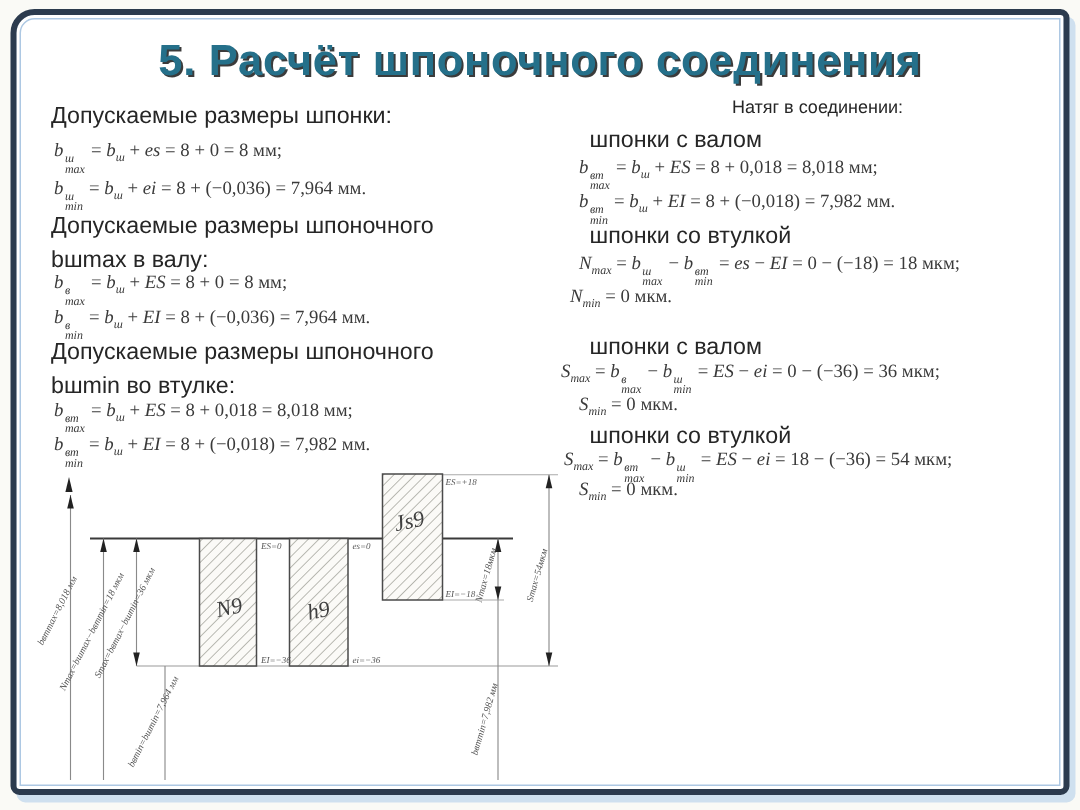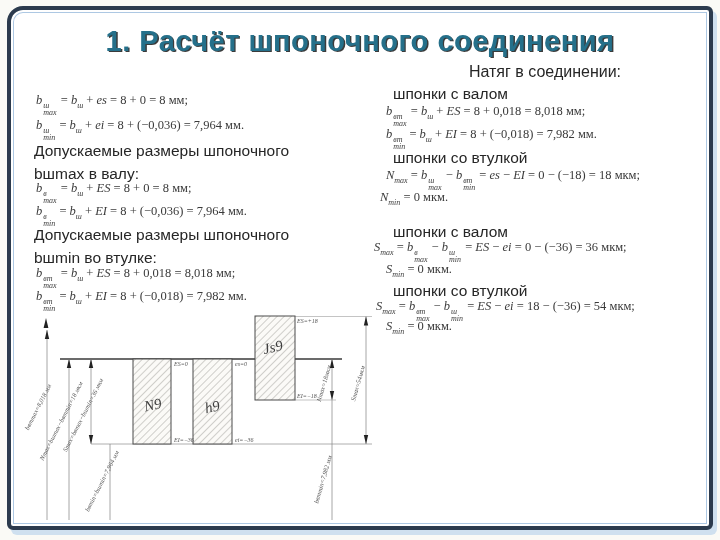--- a/index.html
+++ b/index.html
@@ -6,41 +6,42 @@
   .page{position:relative;width:720px;height:540px;background:#fafaf6;overflow:hidden;
         font-family:"Liberation Sans",sans-serif;}
   .frame{position:absolute;left:7px;top:6px;width:698px;height:516px;background:#ffffff;
          border:4px solid #2c3b4e;border-radius:16px 6px 6px 6px;
          box-shadow:4px 5px 0 0 #cfe0ef, inset 0 0 0 2px #ffffff, inset 0 0 0 3px #adc8e3;}
   .layer{position:absolute;left:0;top:0;width:720px;height:540px;z-index:2;}
   .title{position:absolute;left:0;top:25px;width:720px;text-align:center;
          font-size:29px;font-weight:bold;color:#25708a;letter-spacing:.5px;
          text-shadow:1.4px 1.4px 0 rgba(25,25,25,.85);}
   .hd{position:absolute;font-size:15.5px;color:#262626;line-height:23px;white-space:nowrap;}
-  .hd.center{text-align:center;width:320px;left:385px;font-size:16px;}
+  .hd.center{text-align:center;width:320px;left:385px;font-size:12px;}
   .fx{position:absolute;font-family:"Liberation Serif",serif;font-size:12.5px;color:#3a3a3a;
       white-space:nowrap;}
   .fx .v{font-style:italic;font-family:"Liberation Serif",serif;}
   .fx .st{display:inline-flex;flex-direction:column;align-items:flex-start;
           font-size:8px;line-height:6.5px;font-style:italic;vertical-align:-4px;
           margin:0 1px 0 1px;}
   .fx sub{font-size:8px;font-style:italic;line-height:1;}
   svg .dimtxt{font-family:"Liberation Serif",serif;font-style:italic;font-size:6.5px;fill:#555;}
   svg .cornertxt{font-family:"Liberation Serif",serif;font-style:italic;font-size:6px;fill:#555;}
   svg .boxtxt{font-family:"Liberation Serif",serif;font-style:italic;font-size:15px;fill:#3f3f3f;}
 </style>
 </head>
 <body>
 
 <div class="page">
   <div class="frame"></div>
   <div class="layer">
 
-    <div class="title">1. Расчёт шпоночного соединения</div>
+    <div class="title">5. Расчёт шпоночного соединения</div>
 
+    <div class="hd" style="left:34px;top:66px">Допускаемые размеры шпонки:</div>
     <div class="fx" style="left:36px;top:93px"><span class="v">b</span><span class="st">
           <span>ш</span>
           <span>max</span>
         </span> = <span class="v">b</span><sub>ш</sub> + <span class="v">es</span> = 8 + 0 = 8 мм;</div>
     <div class="fx" style="left:36px;top:118px"><span class="v">b</span><span class="st">
           <span>ш</span>
           <span>min</span>
         </span> = <span class="v">b</span><sub>ш</sub> + <span class="v">ei</span> = 8 + (−0,036) = 7,964 мм.</div>
 
     <div class="hd" style="left:34px;top:139px">

